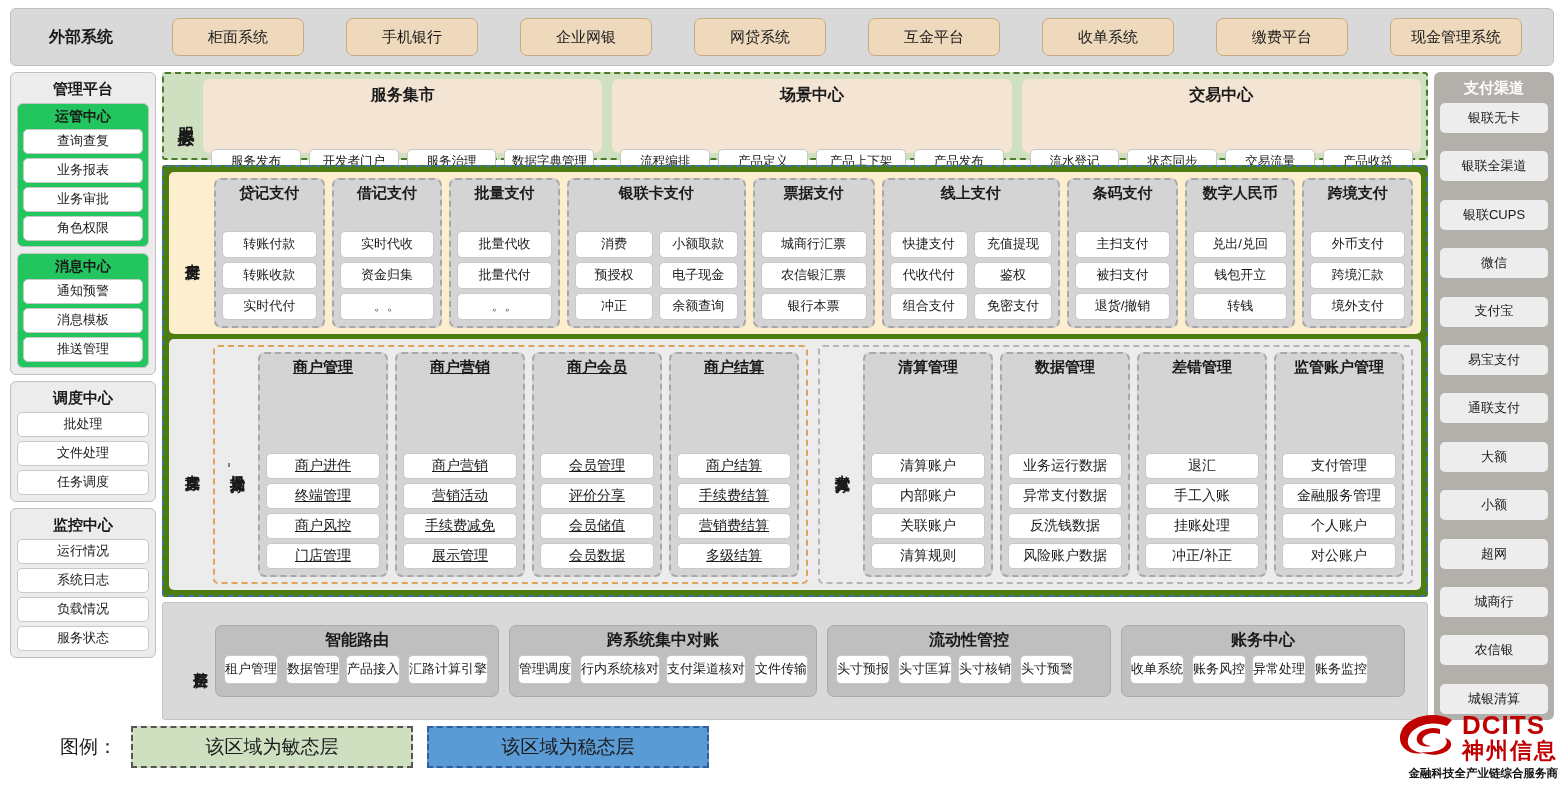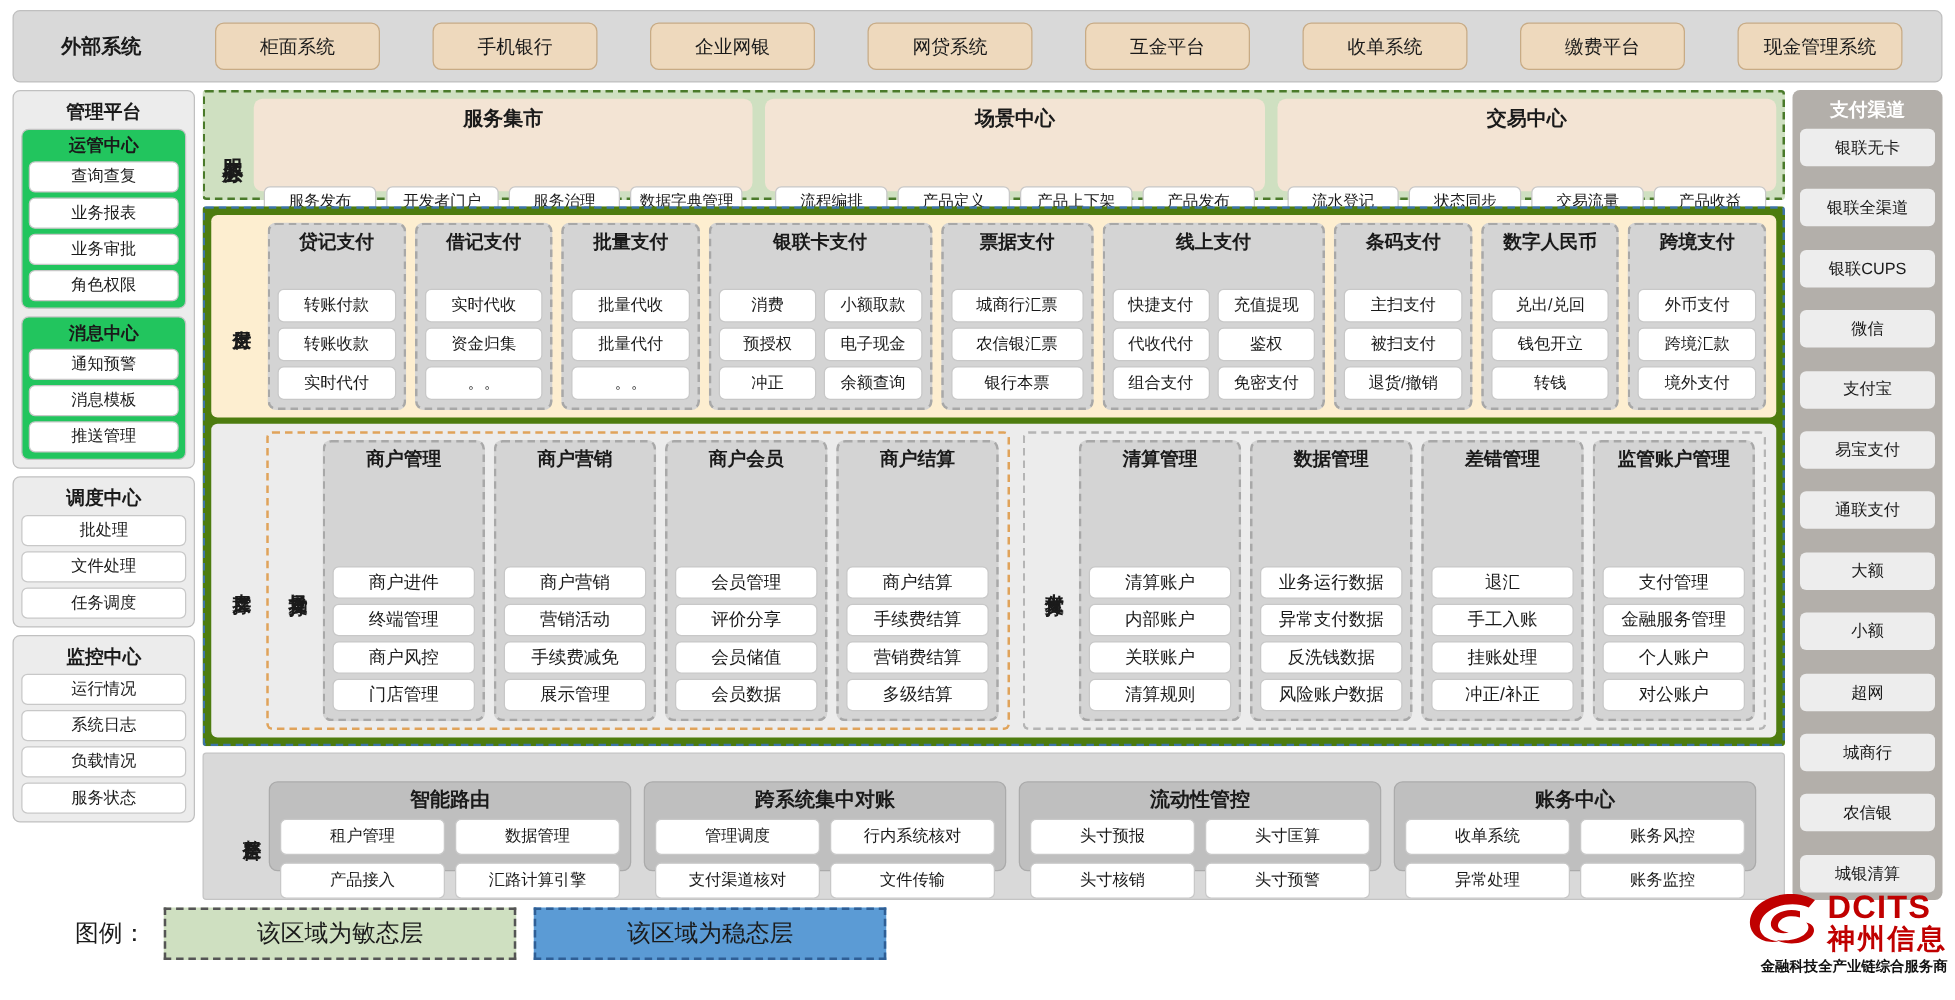--- a/index.html
+++ b/index.html
@@ -175,38 +175,38 @@
     padding: 6px 8px;
     gap: 6px;
   }
   .sup-halves { flex: 1; display: flex; gap: 10px; }
   .dashed-zone {
     flex: 1;
     border-radius: 5px;
     padding: 5px 7px;
     display: flex; align-items: stretch; gap: 6px;
   }
-  .zone-orange { border: 2px dashed #e0a35a; }
+  .zone-orange { border: 2px dashed #e0a35a; text-decoration: underline; }
   .zone-gray { border: 2px dashed #b5b5b5; }
   .zone-cols { flex: 1; display: flex; gap: 7px; }
   .zone-cols .grp { flex: 1; }
   .zone-cols .grp-row .chip { height: 26px; font-size: 14px; }
 
   
   .int-groups { flex: 1; display: flex; gap: 10px; }
   .int-group {
     flex: 1;
     background: #bfbfbf;
     border: 1px solid #ababab;
     border-radius: 7px;
     padding: 3px 8px 7px 8px;
     display: flex; flex-direction: column;
   }
   .int-title { text-align: center; font-weight: bold; font-size: 16px; padding: 1px 0 4px 0; }
-  .int-grid { flex: 1; display: flex; flex-direction: column; gap: 6px; }
+  .int-grid { flex: 1; display: flex; flex-direction: row; gap: 6px; }
   .int-row { display: flex; gap: 8px; }
   .int-row .chip { flex: 1; height: 29px; font-size: 13px; }
 
   
   .legend {
     position: absolute; left: 60px; top: 726px;
     display: flex; align-items: center; gap: 14px;
   }
   .legend-label { font-size: 19px; }
   .legend-box {

